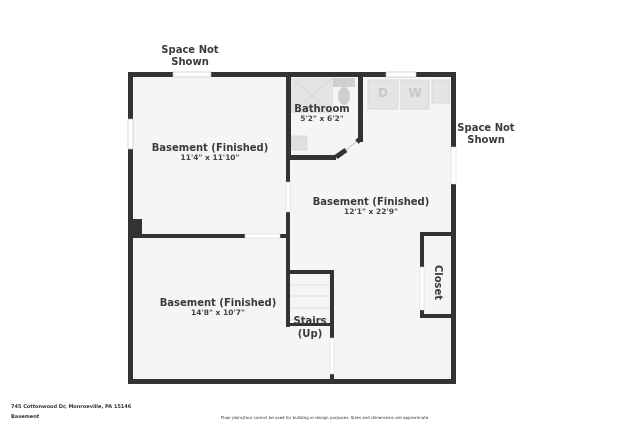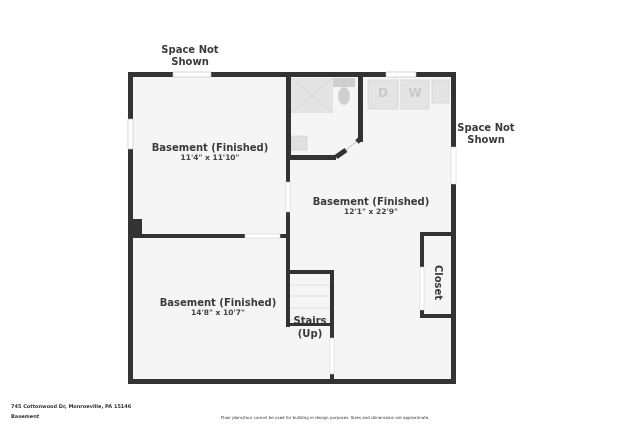--- a/index.html
+++ b/index.html
@@ -101,20 +101,24 @@
   <div class="lbl outside" style="left:446px; top:122px; width:80px;">
     <div>Space Not</div>
     <div>Shown</div>
   </div>
 
   
   <div class="lbl" style="left:140px; top:142px; width:140px;">
     <div class="room-name">Basement (Finished)</div>
     <div class="room-dim">11'4" x 11'10"</div>
   </div>
+  <div class="lbl" style="left:288px; top:103px; width:68px;">
+    <div class="room-name">Bathroom</div>
+    <div class="room-dim">5'2" x 6'2"</div>
+  </div>
   <div class="lbl" style="left:296px; top:196px; width:150px;">
     <div class="room-name">Basement (Finished)</div>
     <div class="room-dim">12'1" x 22'9"</div>
   </div>
   <div class="lbl" style="left:148px; top:297px; width:140px;">
     <div class="room-name">Basement (Finished)</div>
     <div class="room-dim">14'8" x 10'7"</div>
   </div>
   <div class="lbl" style="left:290px; top:290px; width:40px; line-height:13px;margin-top:24px;">
     <div class="room-name">Stairs</div>

